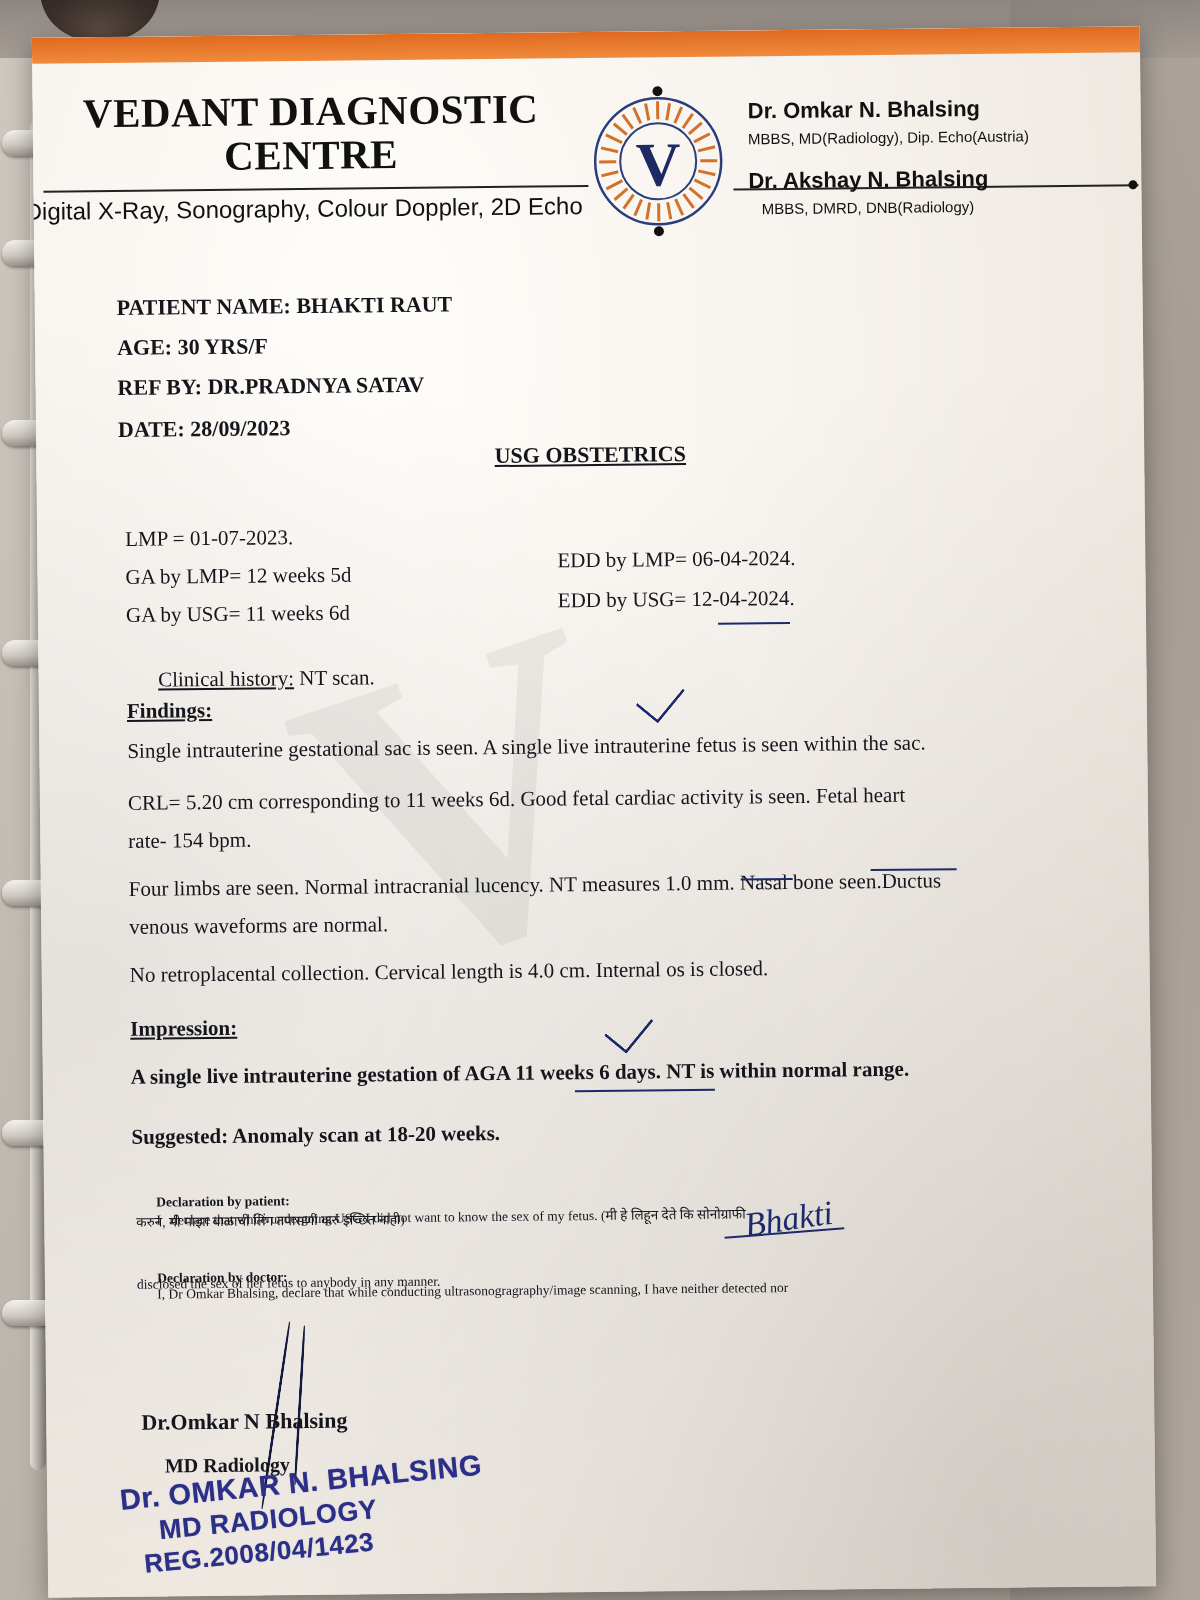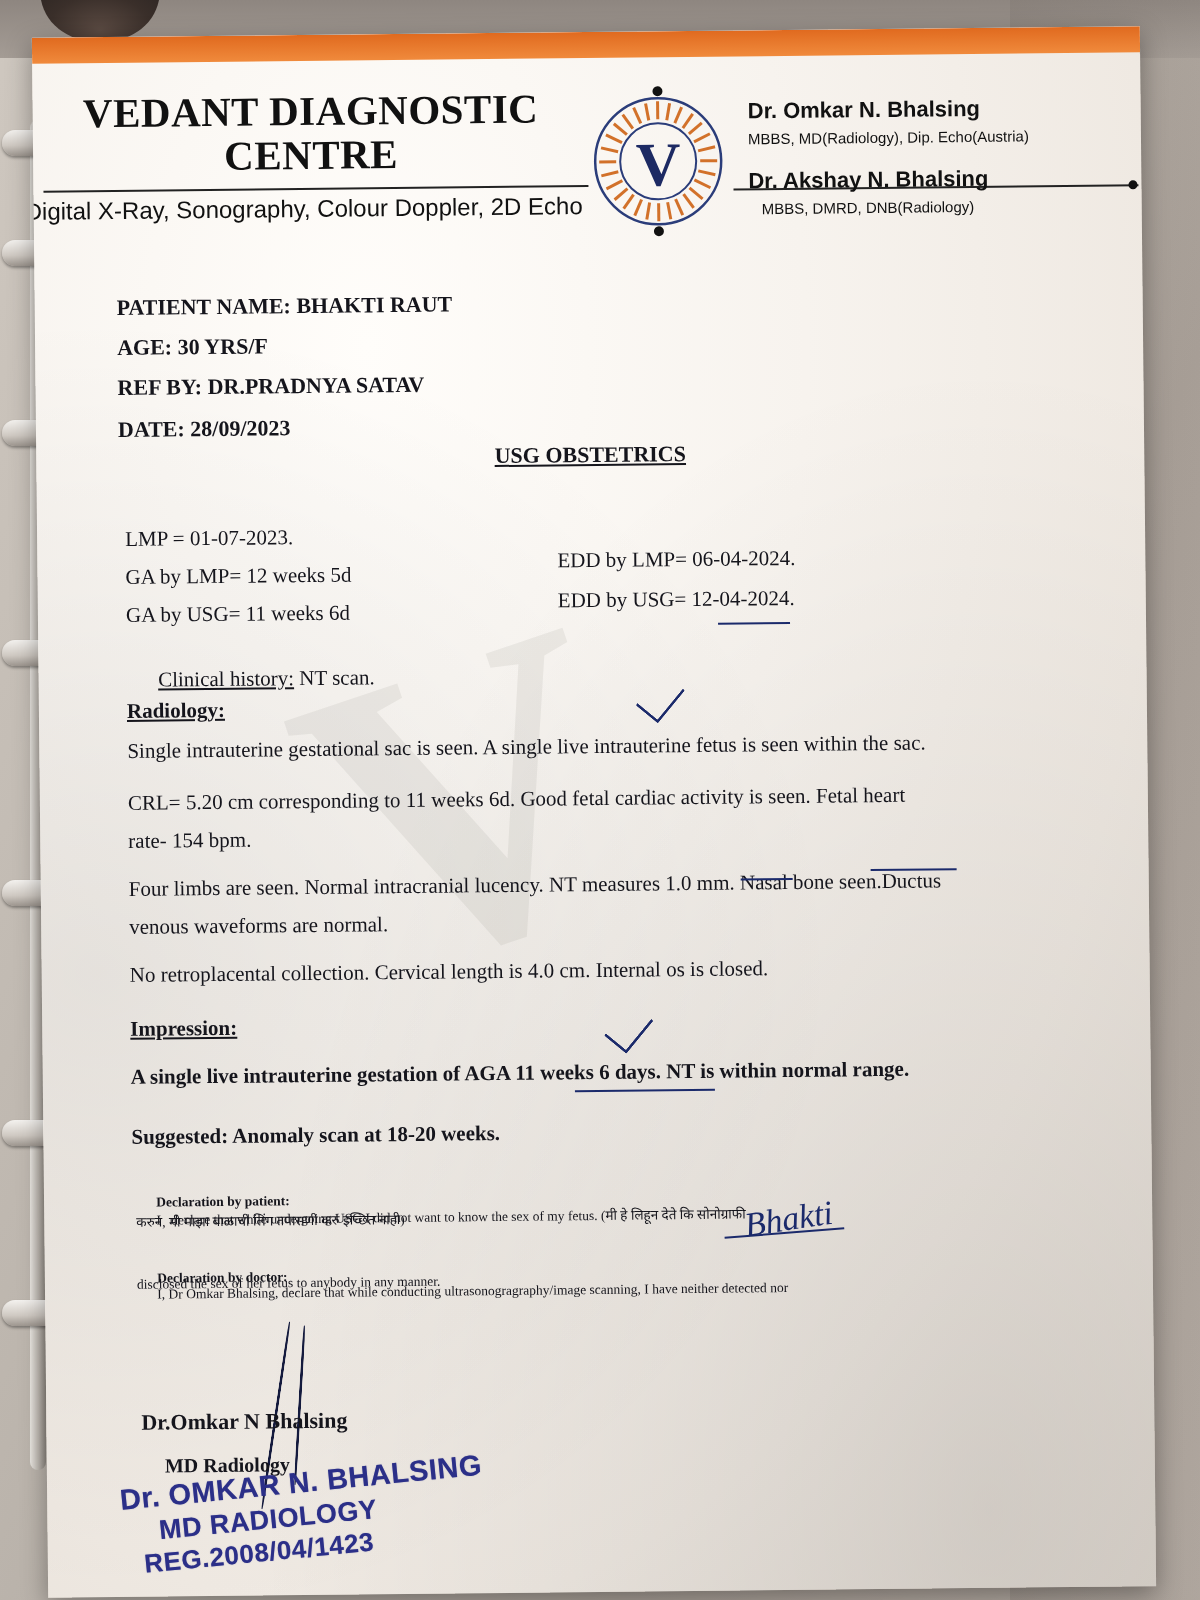--- a/index.html
+++ b/index.html
@@ -247,21 +247,21 @@
     <div class="ln sz21" style="left:88px;top:288px">GA by LMP= 12 weeks 5d</div>
     <div class="ln sz21" style="left:88px;top:326px">GA by USG= 11 weeks 6d</div>
     <div class="ln sz21" style="left:520px;top:276px">EDD by LMP= 06-04-2024.</div>
     <div class="ln sz21" style="left:520px;top:316px">EDD by USG= 12-04-2024.</div>
     <div class="uline" style="left:680px;top:352px;width:72px"></div>
 
     <div class="ln sz21" style="left:88px;top:366px">
       <span class="u">Clinical history:</span><span> NT scan.</span>
     </div>
 
-    <div class="ln b sz21 u" style="left:88px;top:422px">Radiology:</div>
+    <div class="ln b sz21 u" style="left:88px;top:422px">Findings:</div>
 
     <div class="ln sz21" style="left:88px;top:462px">Single intrauterine gestational sac is seen. A single live intrauterine fetus is seen within the sac.</div>
     <div class="ln sz21" style="left:88px;top:514px">CRL= 5.20 cm corresponding to 11 weeks 6d. Good fetal cardiac activity is seen. Fetal heart</div>
     <div class="ln sz21" style="left:88px;top:552px">rate- 154 bpm.</div>
     <div class="ln sz21" style="left:88px;top:600px">Four limbs are seen. Normal intracranial lucency. NT measures 1.0 mm. Nasal bone seen.Ductus</div>
     <div class="ln sz21" style="left:88px;top:638px">venous waveforms are normal.</div>
     <div class="ln sz21" style="left:88px;top:686px">No retroplacental collection. Cervical length is 4.0 cm. Internal os is closed.</div>
 
     <div class="tick" style="left:600px;top:412px"></div>
     <div class="uline" style="left:700px;top:608px;width:52px"></div>

